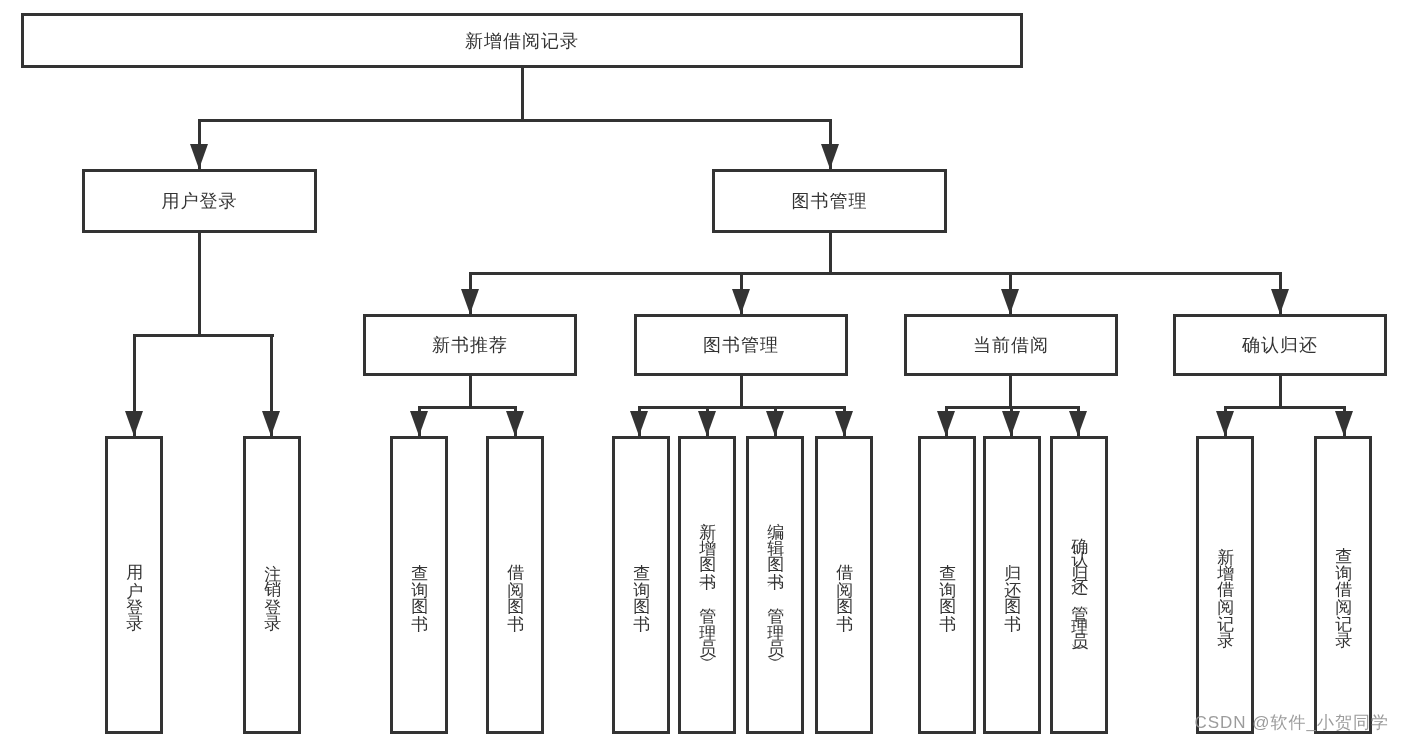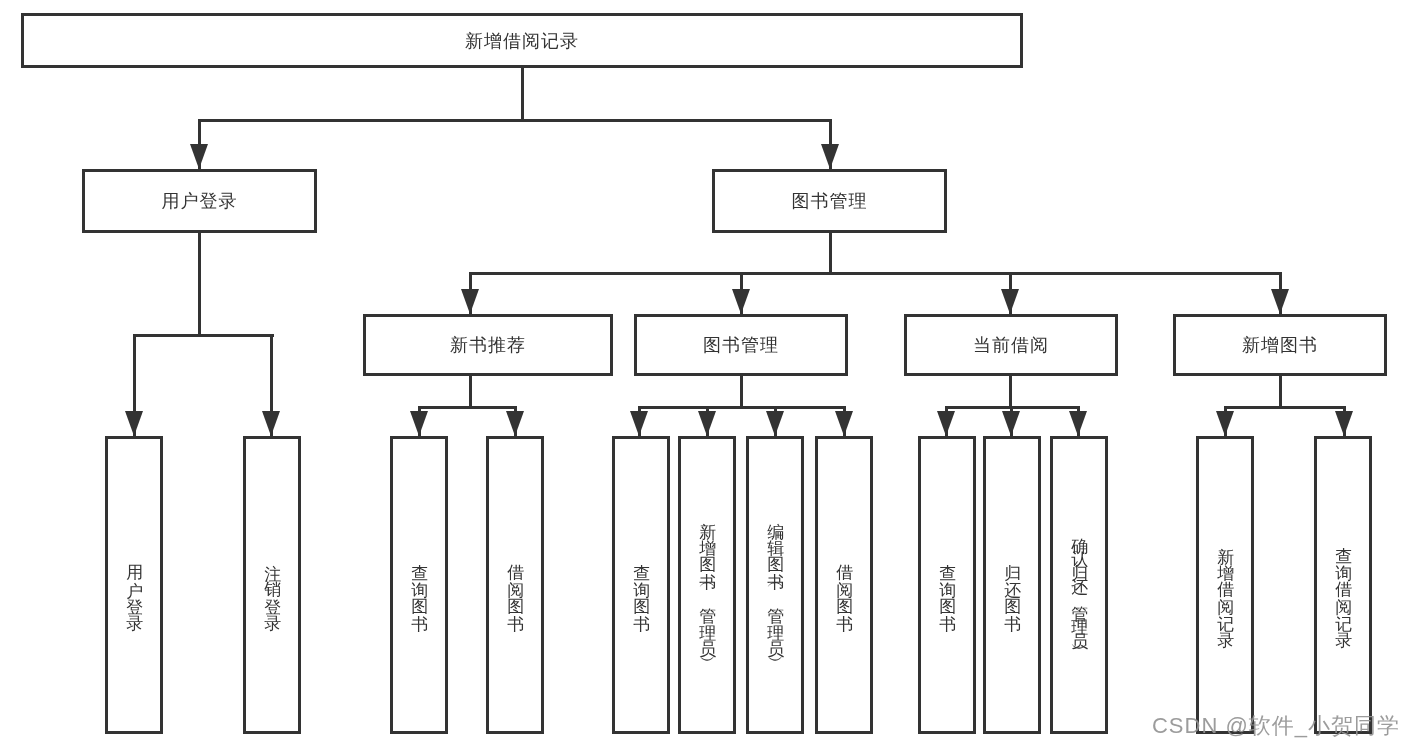--- a/index.html
+++ b/index.html
@@ -37,22 +37,22 @@
   .arrow {
     position: absolute;
     width: 0; height: 0;
     border-left: 9px solid transparent;
     border-right: 9px solid transparent;
     border-top: 25px solid #333333;
   }
   .watermark {
     position: absolute;
     top: 711px;
-    right: 5px;
-    font-size: 22px;
+    right: 16px;
+    font-size: 17px;
     color: rgba(148,148,148,0.92);
     letter-spacing: 1px;
     z-index: 10;
     white-space: nowrap;
   }
 </style>
 </head>
 <body>
 
 <div class="canvas">
@@ -62,31 +62,31 @@
   </div>
 
   <div class="box hlabel" style="left:82px; top:169px; width:235px; height:64px;">
     <span>用户登录</span>
   </div>
 
   <div class="box hlabel" style="left:712px; top:169px; width:235px; height:64px;">
     <span>图书管理</span>
   </div>
 
-  <div class="box hlabel" style="left:363px; top:314px; width:250px; height:62px;">
+  <div class="box hlabel" style="left:363px; top:314px; width:214px; height:62px;">
     <span>新书推荐</span>
   </div>
   <div class="box hlabel" style="left:634px; top:314px; width:214px; height:62px;">
     <span>图书管理</span>
   </div>
   <div class="box hlabel" style="left:904px; top:314px; width:214px; height:62px;">
     <span>当前借阅</span>
   </div>
   <div class="box hlabel" style="left:1173px; top:314px; width:214px; height:62px;">
-    <span>新增图书</span>
+    <span>确认归还</span>
   </div>
 
   <div class="box leaf" style="left:105px;">
     <span class="vtext">用户登录</span>
   </div>
   <div class="box leaf" style="left:243px;">
     <span class="vtext">注销登录</span>
   </div>
 
   <div class="box leaf" style="left:390px;">

